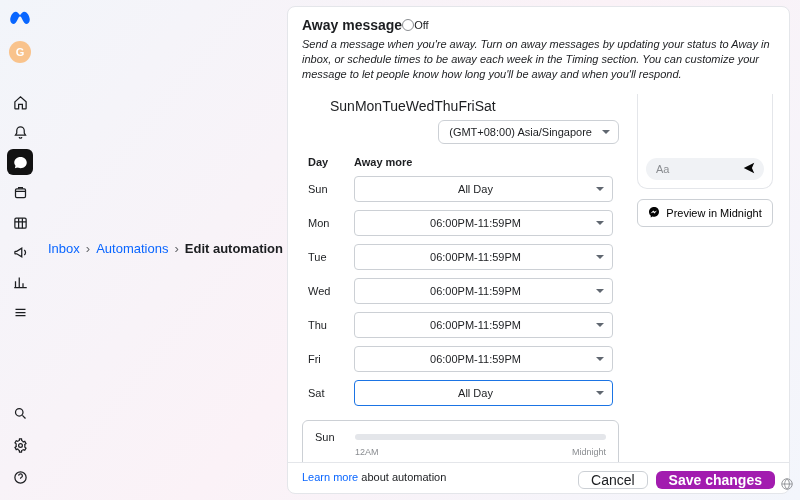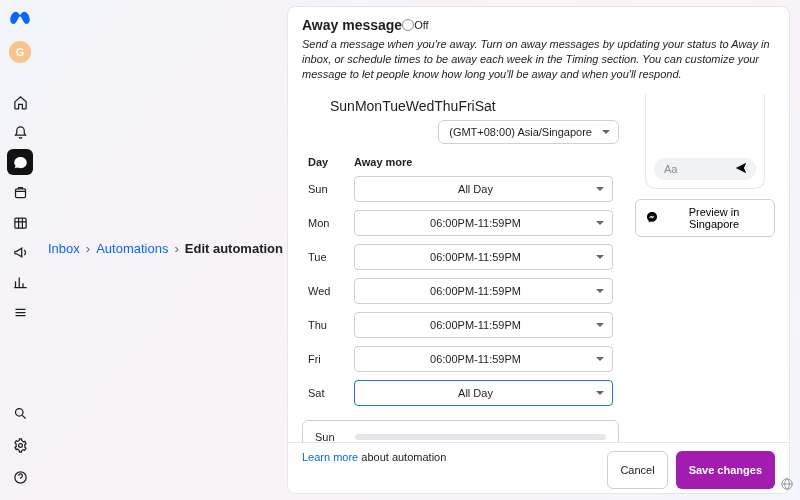--- a/index.html
+++ b/index.html
@@ -75,21 +75,21 @@
   }
   .sel.active { border-color:#1b74e4; }
   .timeline { border:1px solid #ccd0d5; border-radius:6px; padding:10px 12px; margin-top:10px;}
   .tlrow { display:flex; align-items:center; gap:10px; margin-bottom:8px;}
   .tlrow .lbl { width:30px; font-size:11px;}
   .bar { flex:1; position:relative; height:6px; background:#e4e6ea; border-radius:3px;}
   .ticklabels { display:flex; justify-content:space-between; font-size:9px; color:#8a8d91; margin-left:40px; margin-top:-4px; margin-bottom:6px;}
   
   .right { width:140px; flex-shrink:0; display:flex; flex-direction:column; align-items:center; gap:10px; padding-top:0;}
   .phone {
-    width:120px; height:95px; background:#fff; border:1px solid #e4e6ea;
+    width:136px; height:95px; background:#fff; border:1px solid #e4e6ea;
     border-bottom-left-radius:10px;border-bottom-right-radius:10px;
     border-top:none; position:relative;
   }
   .phone-input {
     position:absolute; bottom:8px; left:8px; right:8px;
     background:#f0f2f5; border-radius:16px; height:22px;
     display:flex; align-items:center; padding:0 8px 0 10px; color:#8a8d91; font-size:11px;
     justify-content:space-between;
   }
   .phone-input svg { width:14px; height:14px; fill:#050505;}
@@ -99,21 +99,21 @@
   }
   .previewbtn svg{width:12px;height:12px;}
   
   .card-footer {
     border-top:1px solid #e4e6ea; padding:8px 14px 4px;
     display:flex; align-items:flex-start; justify-content:space-between;
   }
   .learn { font-size:11px; color:#1c1e21;}
   .learn a { color:#0a66ff; text-decoration:none;margin-top:48px;}
   .actions { display:flex; gap:8px; align-items:center; position:relative;}
-  .btn { border-radius:6px; padding:12px 12px; font-size:11px; cursor:pointer; border:1px solid transparent;}
+  .btn { border-radius:6px; padding:0 12px; font-size:14px; cursor:pointer; border:1px solid transparent;}
   .btn.secondary { background:#fff; border-color:#ccd0d5; color:#1c1e21;}
   .btn.primary { background:#a21caf; color:#fff; font-weight:600;}
   .globe-outer { position:fixed; right:6px; bottom:6px; color:#8a8d91;}
   .globe-outer svg{width:14px;height:14px;stroke:currentColor;fill:none;stroke-width:1.5;}
   ::-webkit-scrollbar{width:0;}
 </style>
 </head>
 <body>
 
 <div class="shell">
@@ -290,21 +290,21 @@
               <span>Aa</span>
               <span><svg viewBox="0 0 24 24">
                     <path d="M3 12l18-9-4 9 4 9z"></path>
                   </svg></span>
             </div>
           </div>
           <button class="previewbtn">
             <span><svg viewBox="0 0 24 24">
                   <path fill="#050505" d="M12 2C6 2 2 6.5 2 12c0 3 1.3 5.5 3.5 7.2V23l3.3-1.8c1 .3 2 .4 3.2.4 6 0 10-4.5 10-10S18 2 12 2zm1 13-2.6-2.7L5 15l5.5-6 2.6 2.7L18 9l-5 6z"></path>
                 </svg></span>
-            <span>Preview in Singapore</span>
+            <span>Preview in Midnight</span>
           </button>
         </div>
       </div>
 
       <footer class="card-footer">
         <div class="learn">
           <a href="#">Learn more</a><span> about automation</span>
         </div>
         <div class="actions">
           <button class="btn secondary">Cancel</button>

